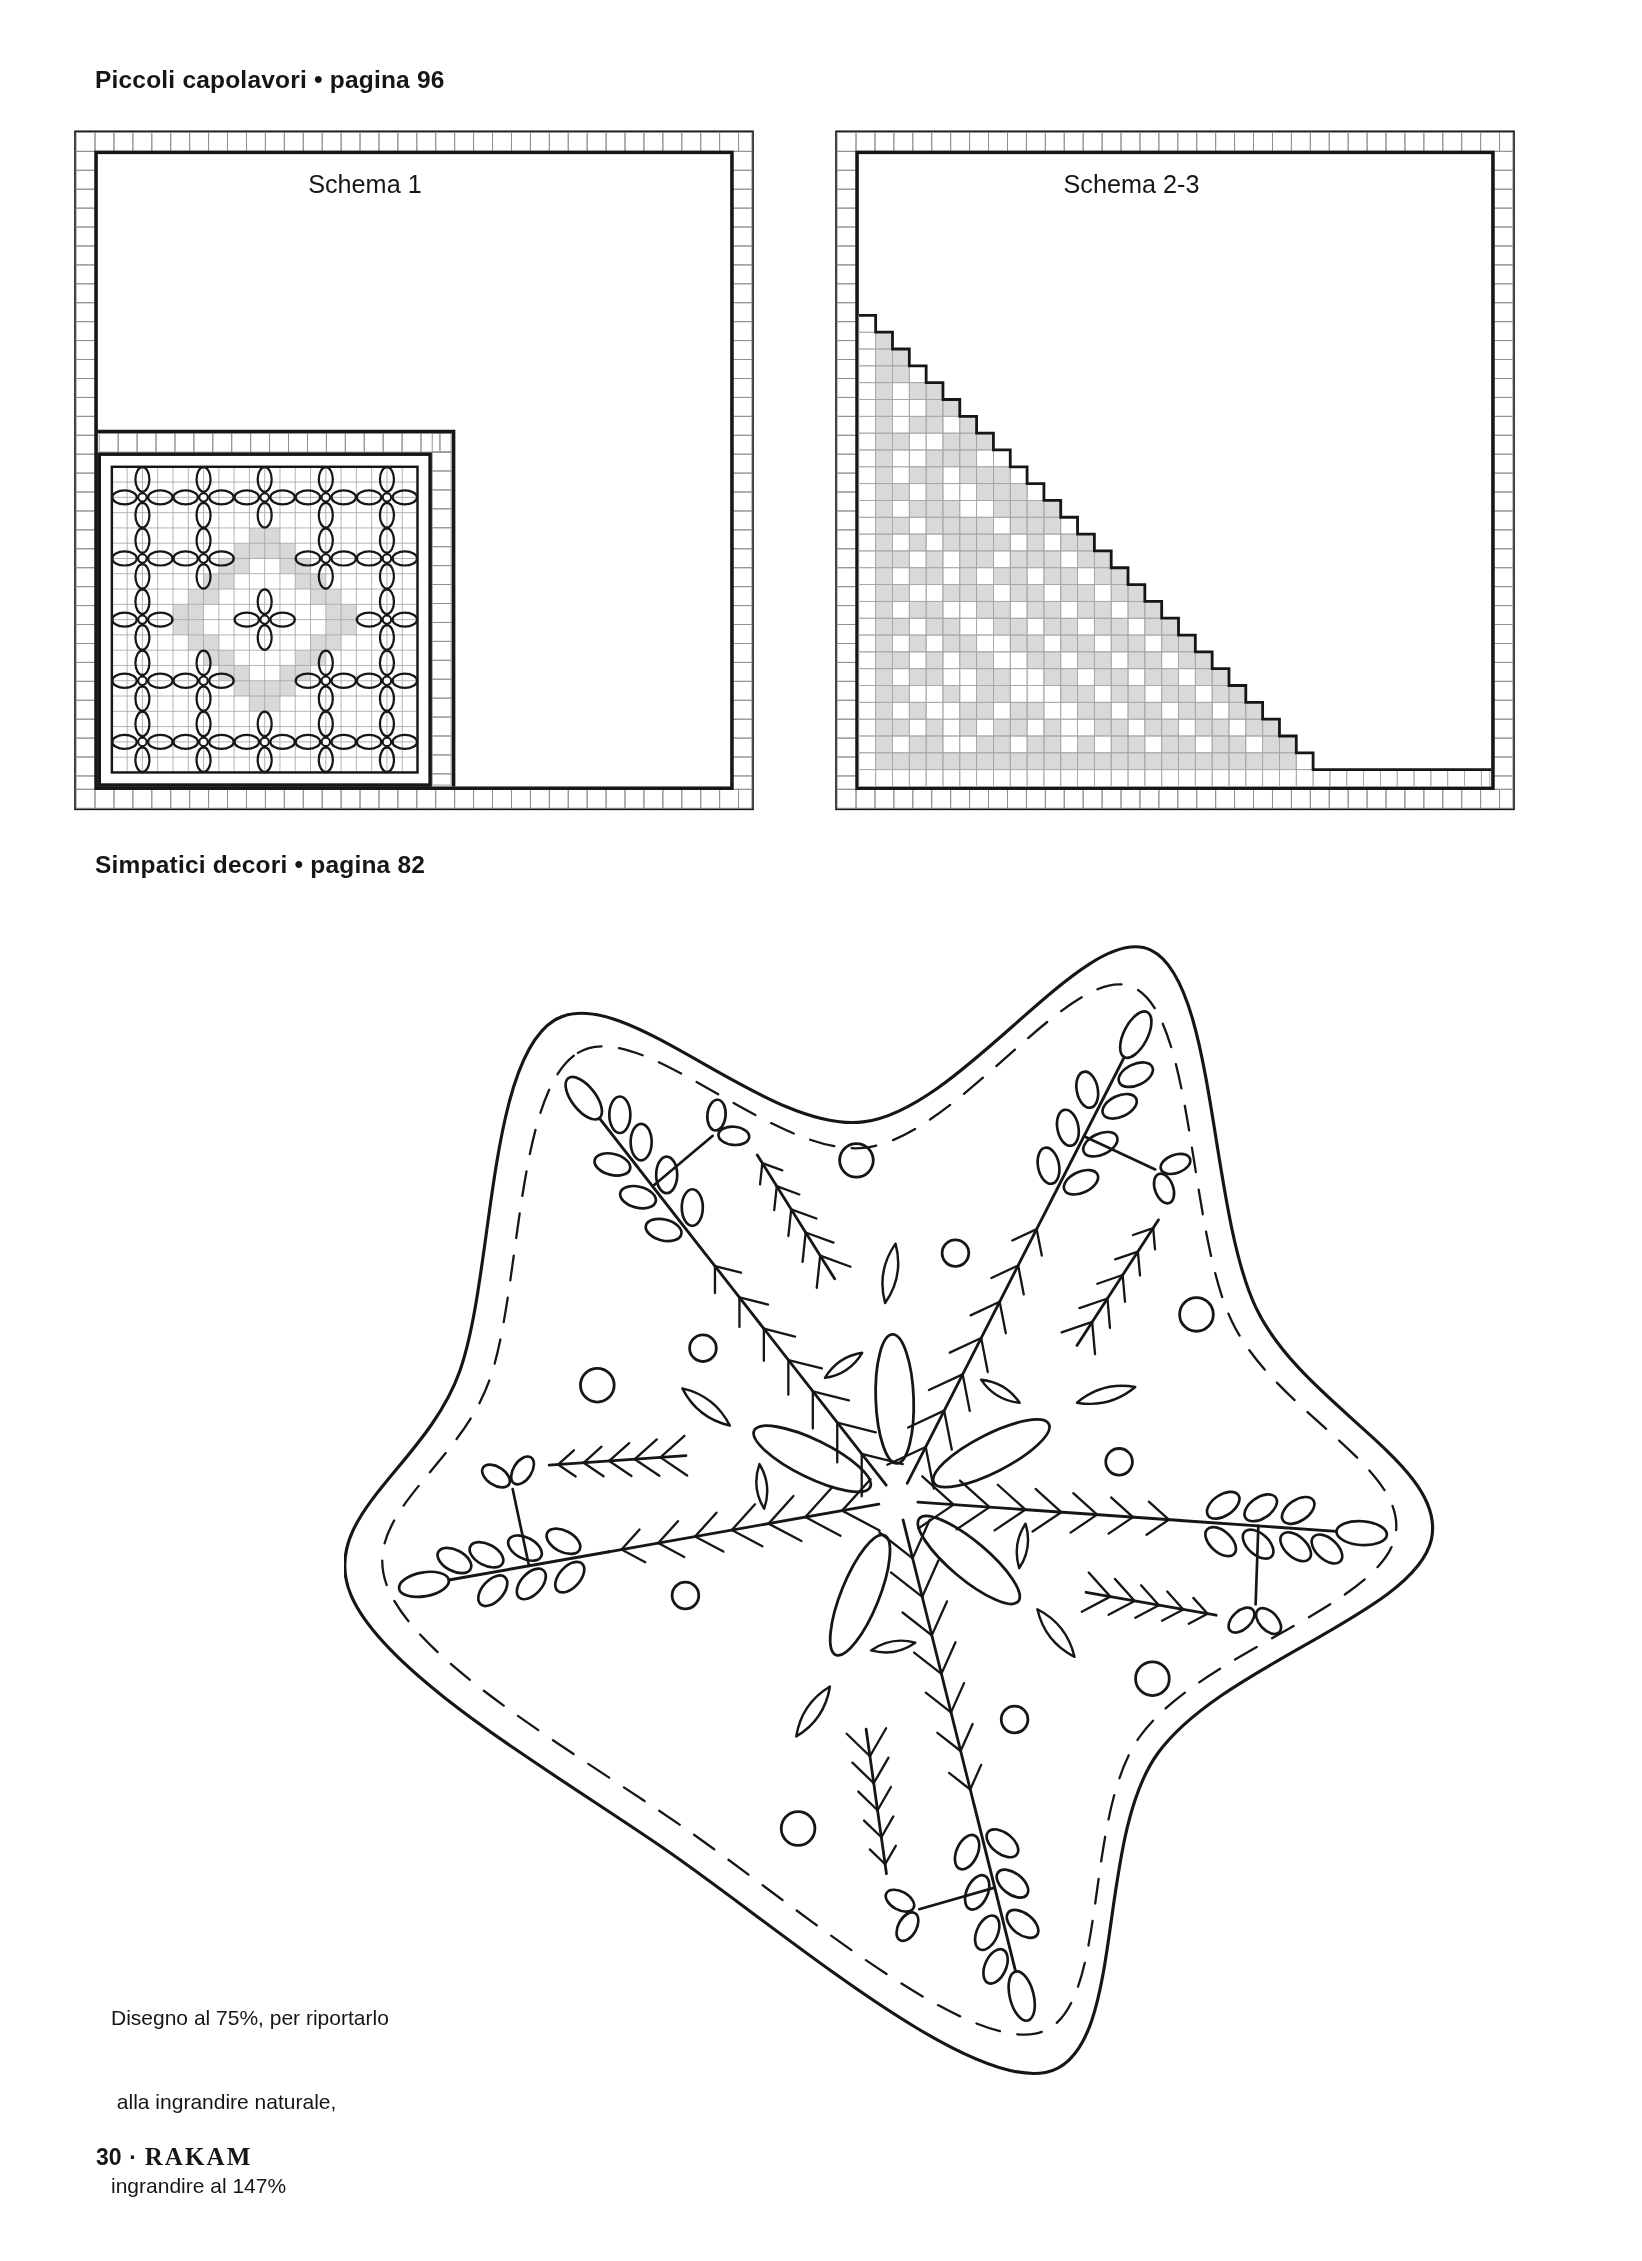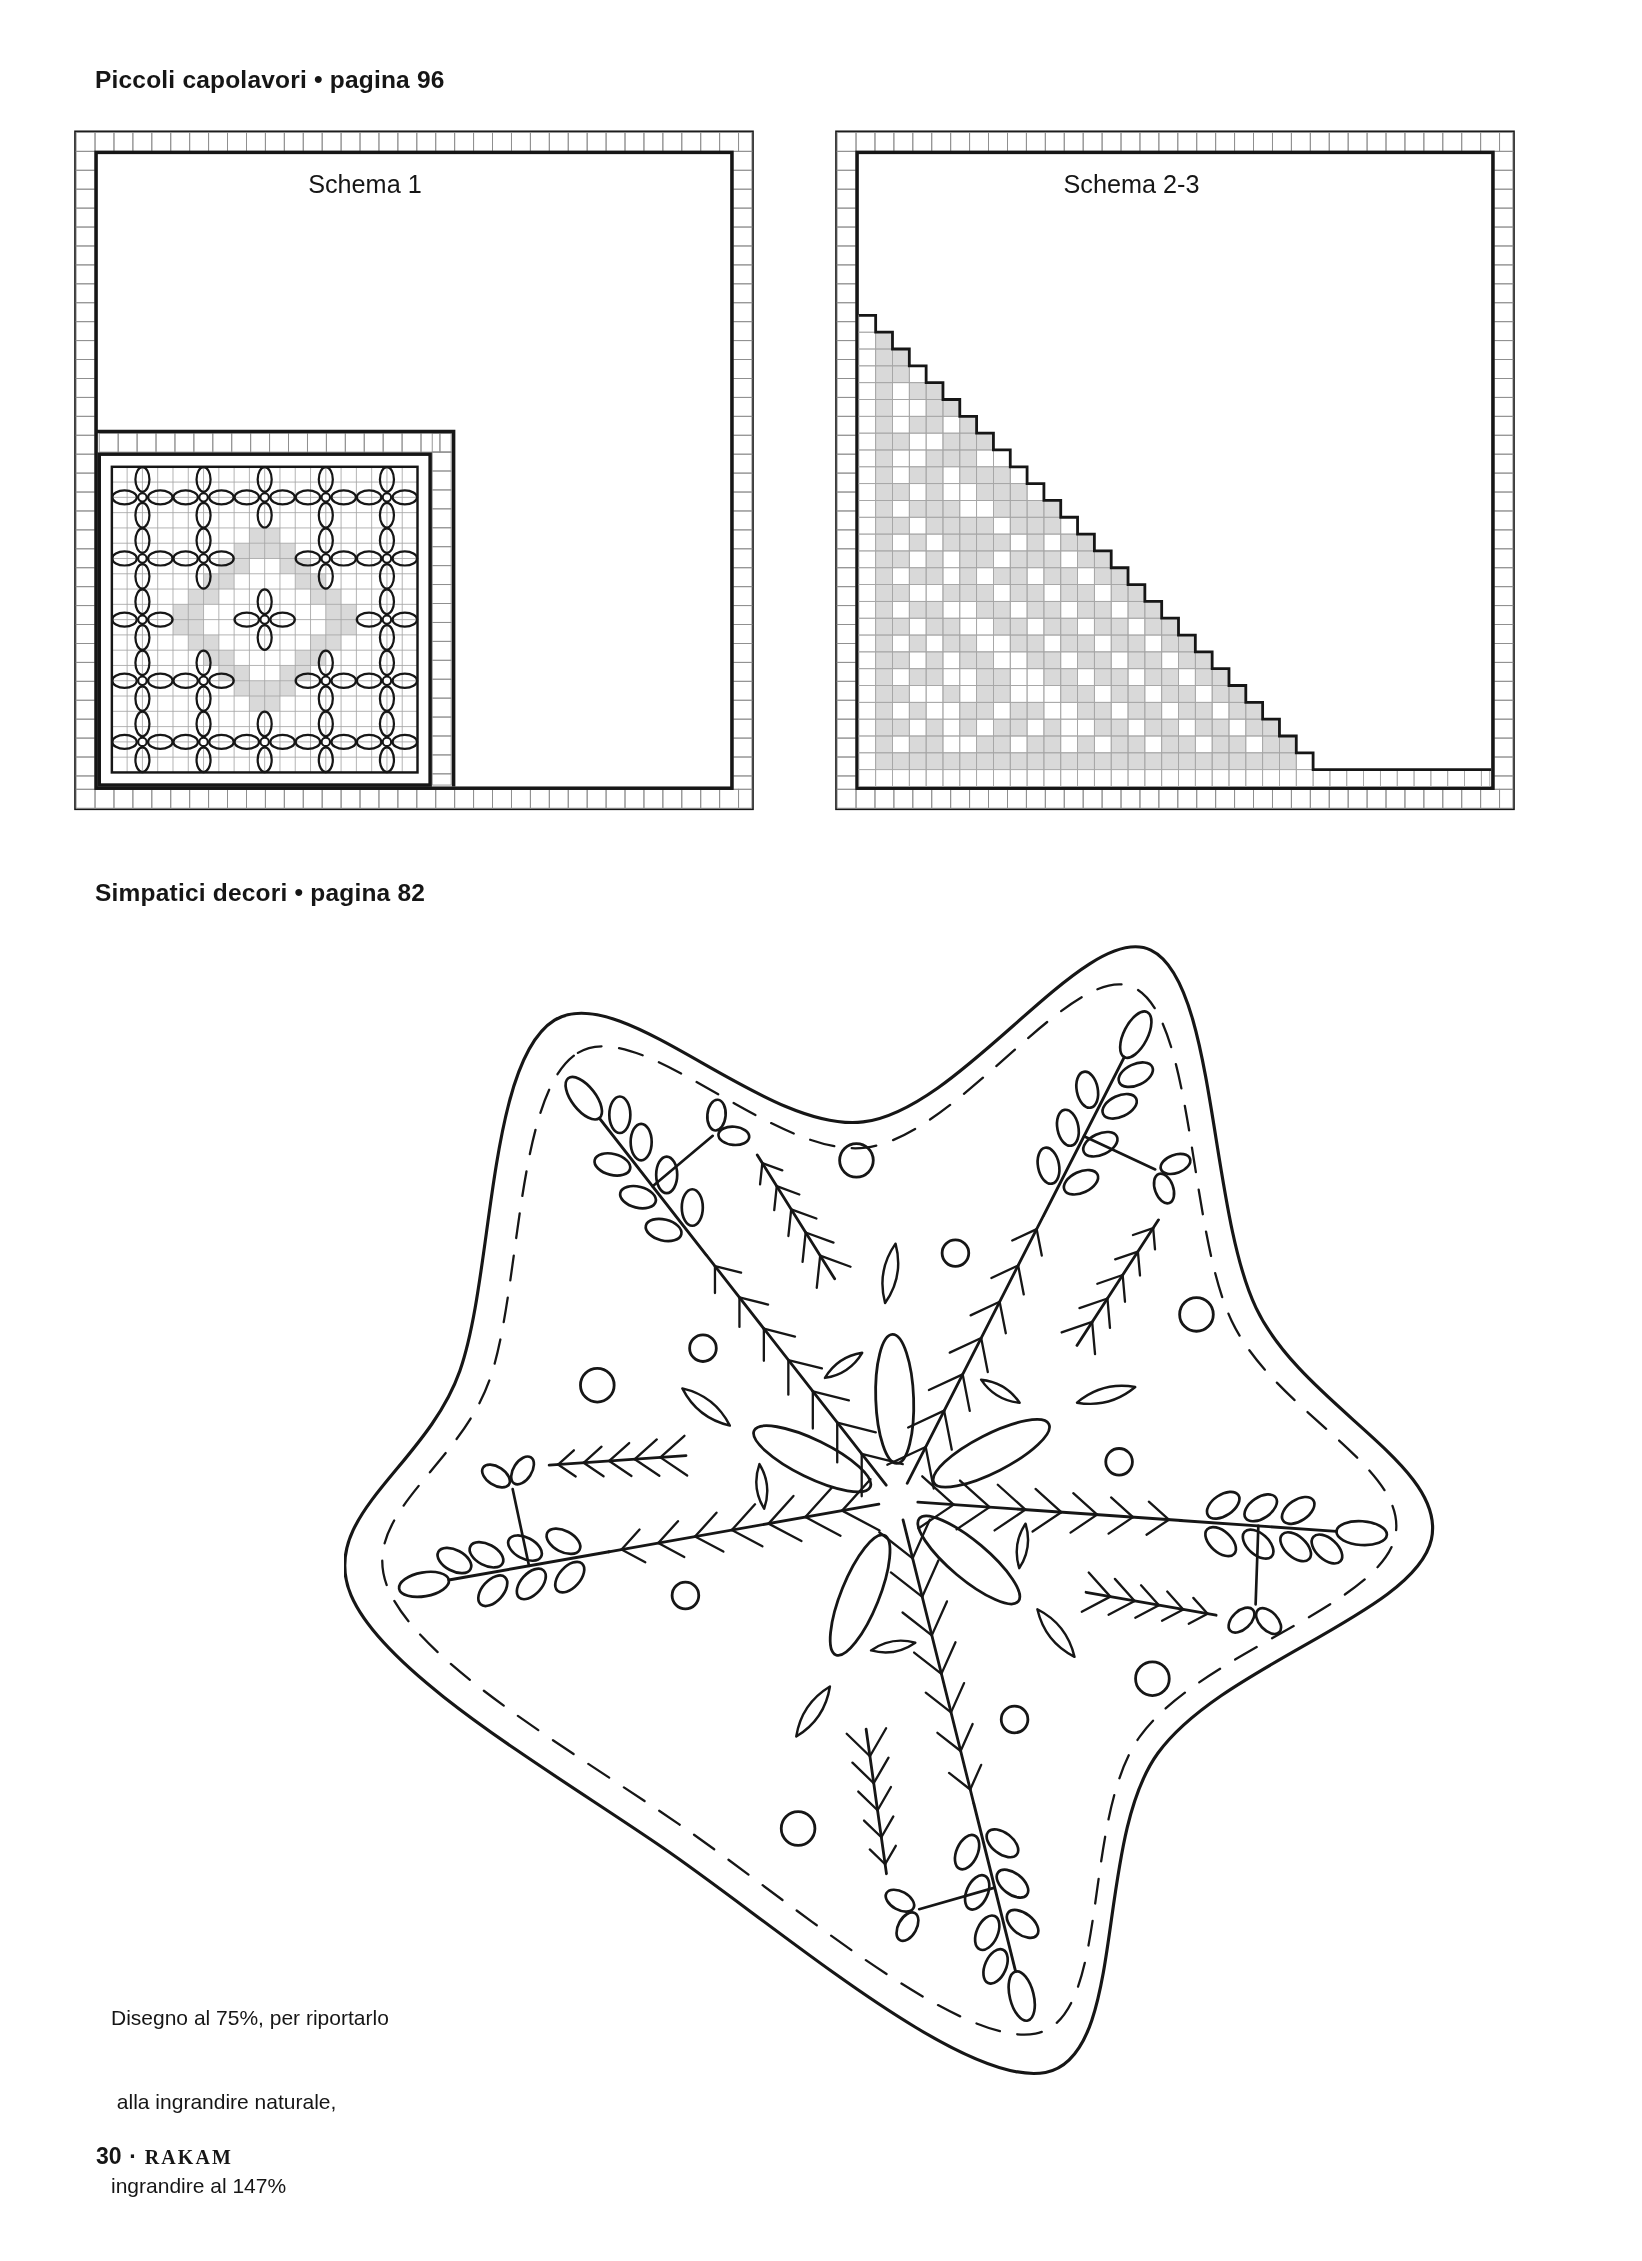--- a/index.html
+++ b/index.html
@@ -1,29 +1,29 @@
 <!DOCTYPE html>
 <html style="font-size:11.2px"><head>
 <meta charset="utf-8">
 <style>
   html,body{margin:0;padding:0;}
   body{width:1643px;height:2261px;position:relative;background:#ffffff;
        font-family:"Liberation Sans",sans-serif;color:#161616;overflow:hidden;}
   .heading{position:absolute;font-weight:bold;font-size:24.5px;letter-spacing:0.2px;white-space:nowrap;}
   #h1{left:95px;top:66px;}
-  #h2{left:95px;top:879px;}
+  #h2{left:95px;top:851px;}
   .schema{position:absolute;top:130px;}
   #schema1{left:74px;}
   #schema2{left:835px;}
   #star{position:absolute;left:344px;top:922px;}
   .schema-label{font-family:"Liberation Sans",sans-serif;font-size:36px;fill:#161616;}
   #caption{position:absolute;left:111px;top:1948px;font-size:21px;line-height:28px;white-space:pre;}
   #footer{position:absolute;left:96px;top:2143px;display:flex;align-items:baseline;gap:7.7px;
           font-size:23px;font-weight:bold;}
-  #footer .mag{font-family:"Liberation Serif",serif;font-size:20px;letter-spacing:2.1px;font-weight:bold;text-align:center;}
+  #footer .mag{font-family:"Liberation Serif",serif;font-size:25px;letter-spacing:2.1px;font-weight:bold;text-align:center;}
   svg{display:block;}
 </style>
 </head>
 <body>
 
 <div id="h1" class="heading">Piccoli capolavori • pagina 96</div>
 
 <svg id="schema1" class="schema" width="680" height="682" viewBox="0 0 970 972">
   <g id="schema1-gfx">
       <rect x="1.5" y="1.5" width="967" height="967" fill="#ffffff" stroke="#161616" stroke-width="2.5"></rect>

